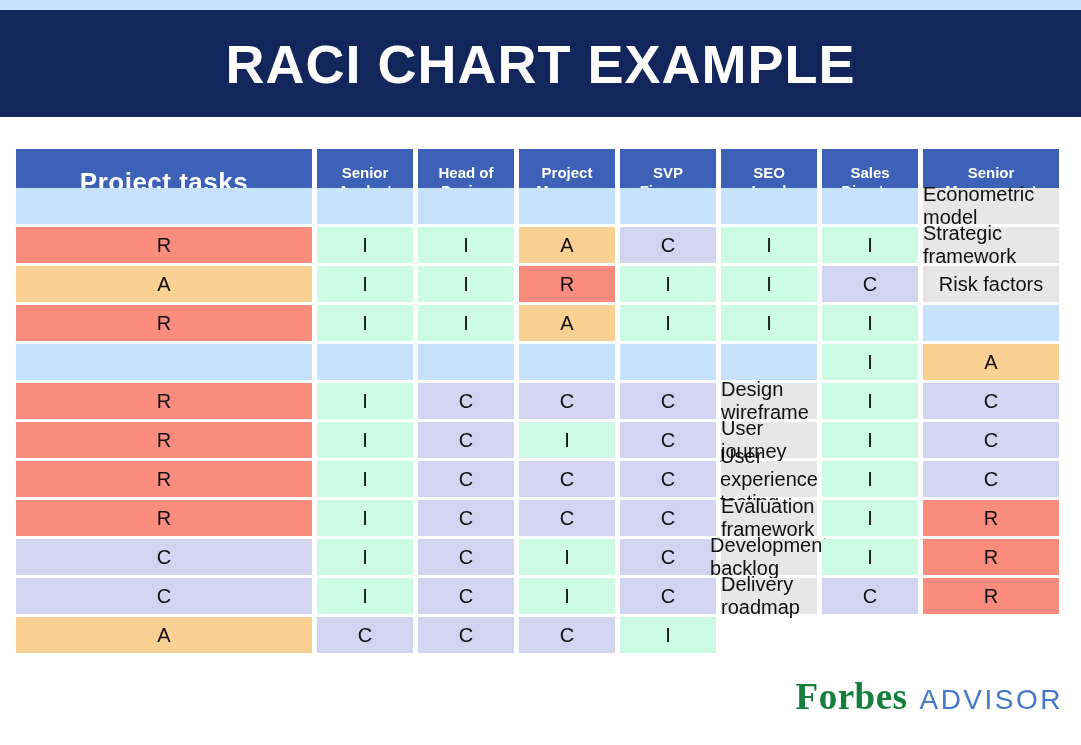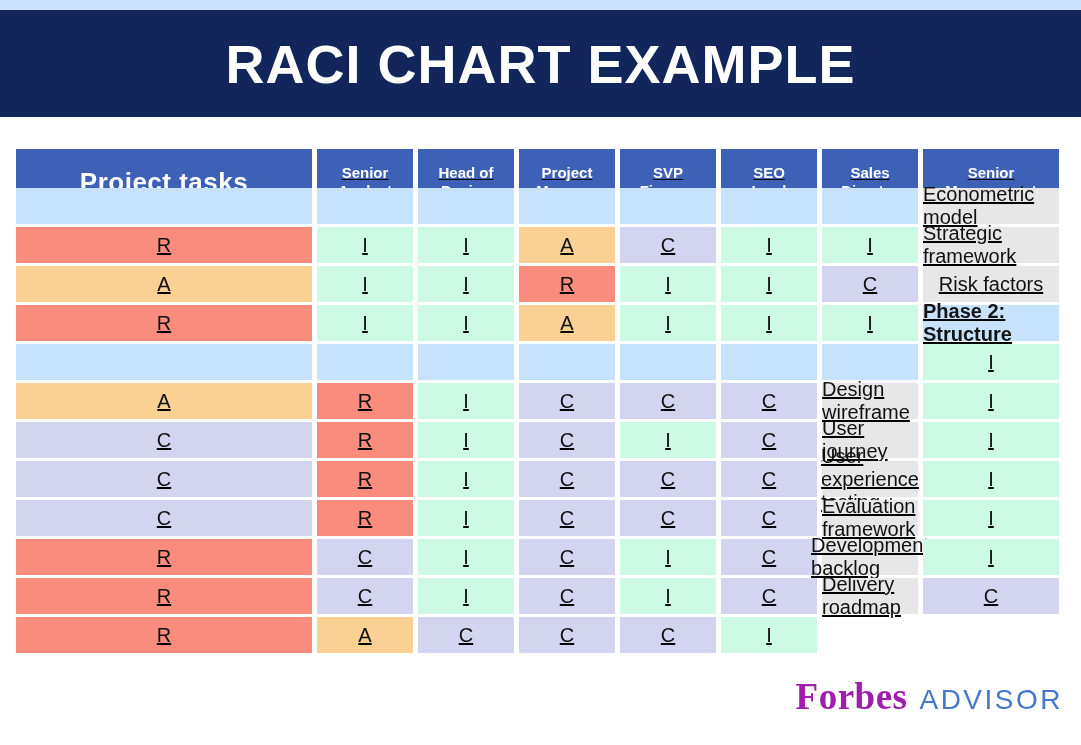--- a/index.html
+++ b/index.html
@@ -23,21 +23,20 @@
   }
   .banner-title {
     color: #ffffff;
     font-size: 54px;
     font-weight: bold;
     letter-spacing: 1px;
     white-space: nowrap;
   }
   .table-wrap {
     margin: 32px 16px 4px 16px;
-    text-decoration: underline;
   }
   .raci-grid {
     display: grid;
     grid-template-columns: 296px repeat(6, 96px) 136px;
     grid-auto-rows: 36px;
     column-gap: 5px;
     row-gap: 3px;
   }
   .th {
     background: var(--header_blue, #3c61b6);
@@ -83,21 +82,21 @@
     display: flex;
     justify-content: flex-end;
     align-items: baseline;
     margin: 22px 18px 0 0;
     gap: 12px;
   }
   .forbes {
     font-family: "Liberation Serif", serif;
     font-weight: bold;
     font-size: 37px;
-    color: #a21caf;
+    color: #15803d;
     letter-spacing: 0.5px;
   }
   .advisor {
     font-size: 28px;
     color: var(--advisor_blue, #4577cd);
     letter-spacing: 2.5px;
     font-weight: 500;
   }
 </style>
 </head>
@@ -150,21 +149,20 @@
       <div class="cell" style="background: rgb(204, 250, 228);">I</div>
       <div class="cell" style="background: rgb(211, 212, 240);">C</div>
       <div class="cell label-cell">Risk factors</div>
       <div class="cell" style="background: rgb(250, 140, 126);">R</div>
       <div class="cell" style="background: rgb(204, 250, 228);">I</div>
       <div class="cell" style="background: rgb(204, 250, 228);">I</div>
       <div class="cell" style="background: rgb(251, 208, 147);">A</div>
       <div class="cell" style="background: rgb(204, 250, 228);">I</div>
       <div class="cell" style="background: rgb(204, 250, 228);">I</div>
       <div class="cell" style="background: rgb(204, 250, 228);">I</div>
-      <div class="cell phase-label">Phase 2: Structure</div>
       <div class="cell phase-cell"></div>
       <div class="cell phase-cell"></div>
       <div class="cell phase-cell"></div>
       <div class="cell phase-cell"></div>
       <div class="cell phase-cell"></div>
       <div class="cell phase-cell"></div>
       <div class="cell phase-cell"></div>
       <div class="cell" style="background: rgb(204, 250, 228);">I</div>
       <div class="cell" style="background: rgb(251, 208, 147);">A</div>
       <div class="cell" style="background: rgb(250, 140, 126);">R</div>

